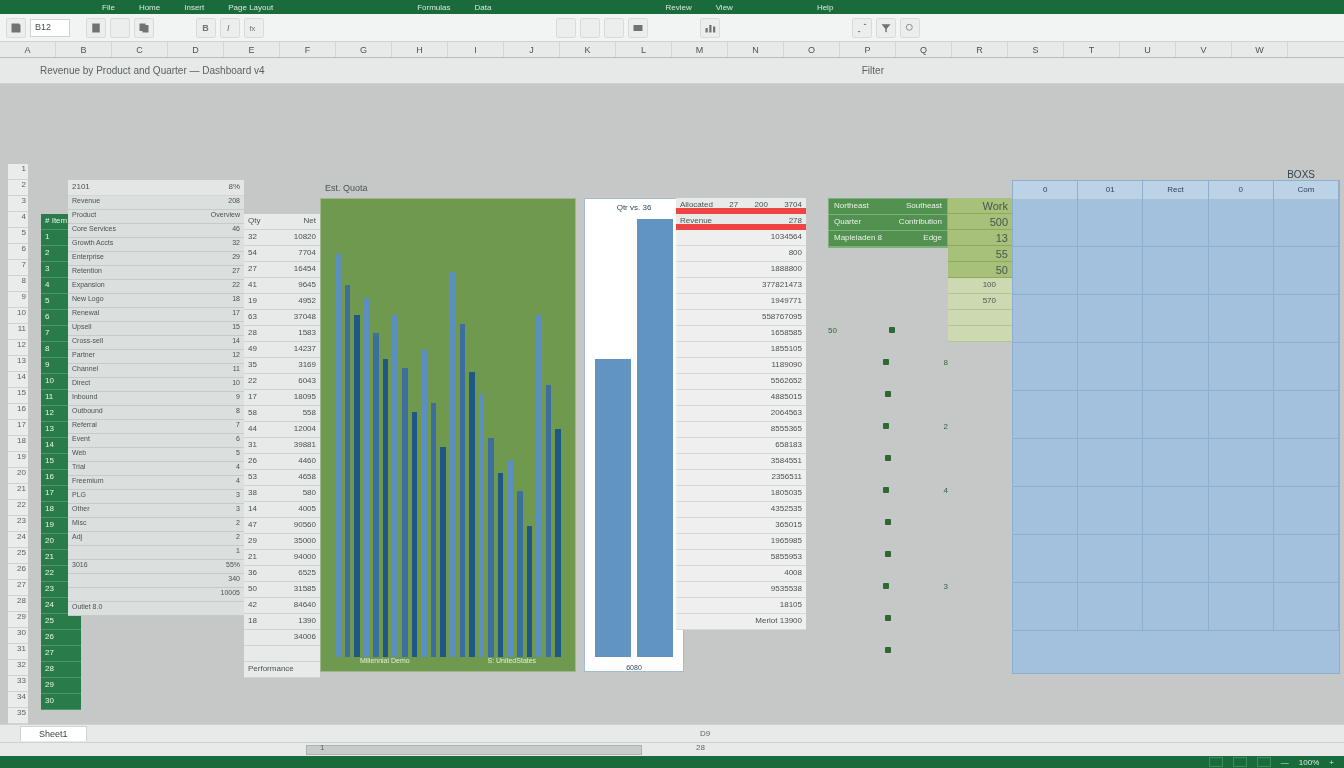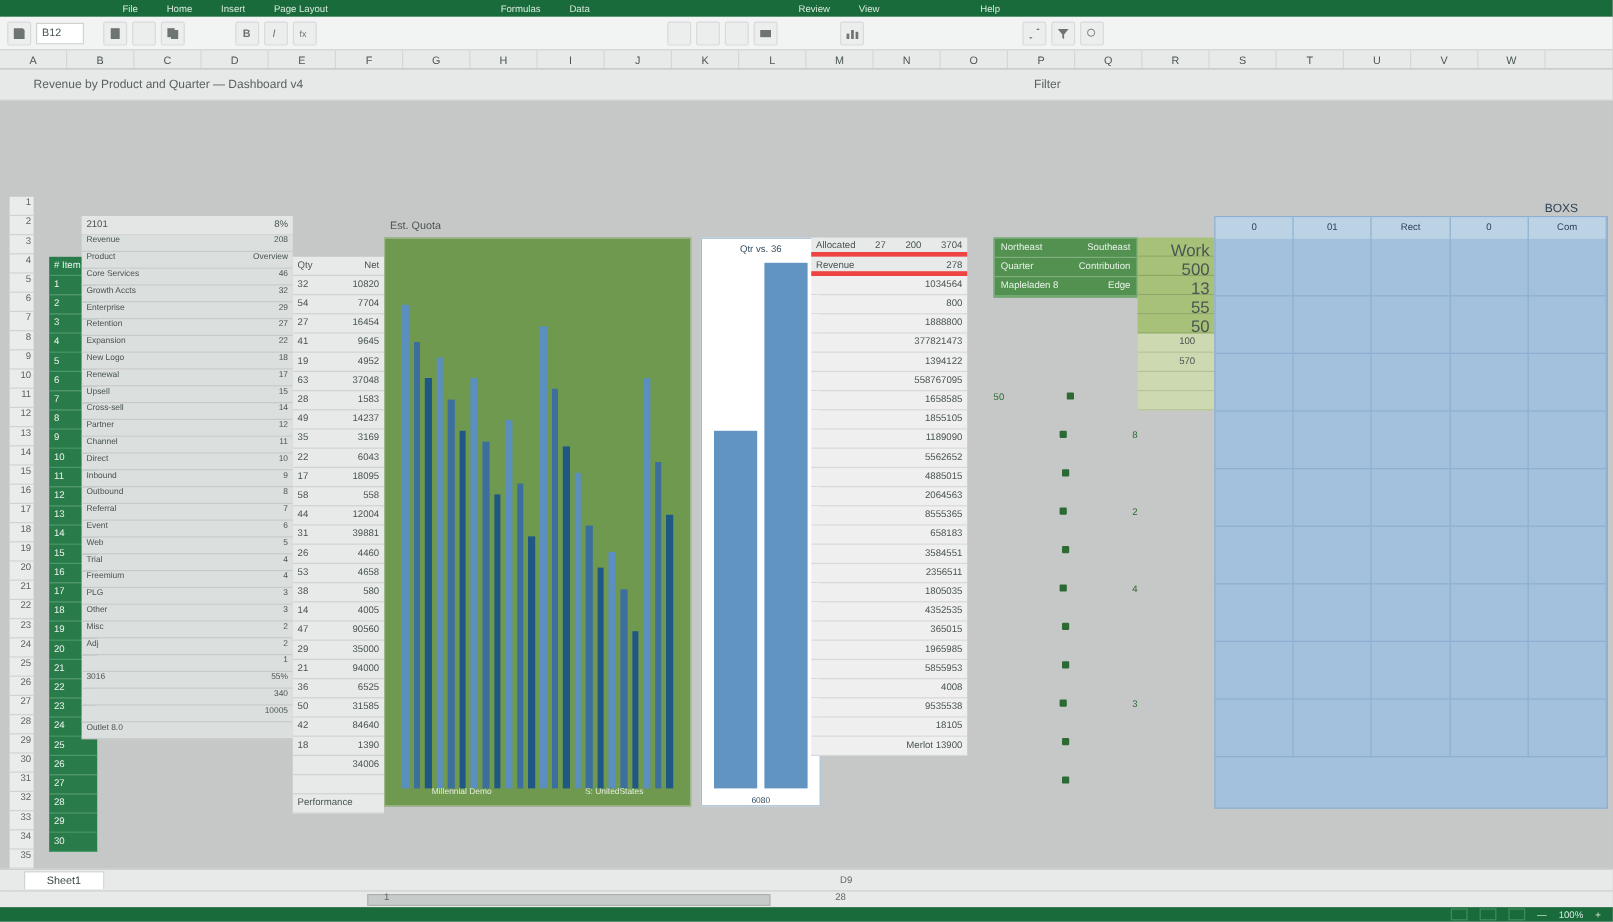--- a/index.html
+++ b/index.html
@@ -16,21 +16,21 @@
   .rbtn { width: 20px; height: 20px; background: #eceeee; border: 1px solid #d8dadb; border-radius: 2px; display:flex;align-items:center;justify-content:center; }
   .rbtn svg { width: 12px; height: 12px; fill: #6d7472; }
   .namebox { width: 40px; height: 18px; background: #fff; border: 1px solid #cfd2d1; font-size: 9px; color:#495451; padding: 2px 4px; margin-left: 4px; }
 
   
   .colhdr { height: 16px; background: #e7eae9; border-bottom: 1px solid #b8bcbb; display: flex; }
   .colhdr .rowh { width: 28px; border-right: 1px solid #b8bcbb; background: #eceeee; }
   .colhdr .c { flex:0 0 56px; border-right: 1px solid #d4d7d6; text-align:center; font-size:9px; color:#4b5553; line-height:16px; }
 
   
-  .subhdr { height: 26px; background: #e6e9e8; border-bottom: 1px solid #cfd2d1; display:flex; align-items:center; padding-left: 28px; }
+  .subhdr { height: 26px; background: #e6e9e8; border-bottom: 1px solid #cfd2d1; display:flex; align-items:center; padding-left: 40px; }
   .subhdr .fx { font-size:10px; color:#5a625f; }
 
   
   .work { position: absolute; top: 84px; left: 0; right: 0; bottom: 38px; background: #c5c8c7; }
 
   
   .rowh { position:absolute; left:8px; top:80px; width:20px; display:flex; flex-direction:column; }
   .rowh .rn { height:16px; font-size:8px; color:#5b635f; text-align:right; padding-right:2px; border-bottom:1px solid #cfd2d1; background:#e9ecea; }
 
   
@@ -59,31 +59,31 @@
 
   
   .chart2 { position:absolute; left:584px; top:114px; width:100px; height:474px; background:#ffffff; border:1px solid #a2bdd3; }
   .chart2 .bars { position:absolute; bottom:14px; left:10px; right:10px; top:20px; display:flex; align-items:flex-end; gap:6px; }
   .chart2 .bar { flex:1; background:#6294c2; }
   .chart2 .t { position:absolute; top:4px; width:100%; text-align:center; font-size:8px; color:#324a5e; }
   .chart2 .xl { position:absolute; bottom:0; width:100%; font-size:7px; color:#324a5e; text-align:center; }
 
   
   .blkC { position:absolute; left:676px; top:114px; width:130px; }
-  .blkC .ch { height:16px; font-size:8px; color:#495451; background:#e7eae9; border-bottom:4px solid #ef4444; padding:2px 4px; display:flex; justify-content:space-between; }
+  .blkC .ch { height:16px; font-size:8px; color:#495451; background:#e7eae9; border-bottom:6px solid #ef4444; padding:2px 4px; display:flex; justify-content:space-between; }
   .blkC .cr { height:16px; font-size:8px; color:#495451; background:#efefef; border-bottom:1px solid #d6d9d7; padding:2px 4px; text-align:right; }
 
   
   .leg { position:absolute; left:828px; top:114px; width:120px; background:#539151; border:1px solid #7eb07c; }
   .leg .lh { height:16px; font-size:8px; color:#e7f3e6; border-bottom:1px solid #7eb07c; padding:2px 5px; display:flex; justify-content:space-between; }
   .leg .lr { height:15px; font-size:8px; color:#e7f3e6; border-bottom:1px solid #7eb07c; padding:1px 5px; display:flex; justify-content:space-between; }
 
   
   .mini { position:absolute; left:948px; top:114px; width:64px; }
-  .mini .mr { height:16px; font-size:14px; color:#4b5553; background:#a7c178; border-bottom:1px solid #8ea762; padding:2px 4px; text-align:right; }
+  .mini .mr { height:16px; font-size:11px; color:#4b5553; background:#a7c178; border-bottom:1px solid #8ea762; padding:2px 4px; text-align:right; }
   .mini .mr2 { height:16px; font-size:8px; color:#4b5553; background:#cdd9b0; border-bottom:1px solid #b6c29a; padding:2px 16px; text-align:right; }
 
   
   .rgrid { position:absolute; left:1012px; top:96px; right:4px; height:494px; background:#a3c0dc; border:1px solid #8db0d0; }
   .rgrid .rtitle { position:absolute; top:-12px; right:24px; font-size:10px; color:#2f4456; }
   .rgrid .row { height:48px; border-bottom:1px solid #8db0d0; display:flex; }
   .rgrid .cell { flex:1; border-right:1px solid #8db0d0; }
   .rgrid .hdrrow { height:18px; background:#bcd3e6; display:flex; font-size:8px; color:#2f4456; }
   .rgrid .hdrrow div { flex:1; text-align:center; border-right:1px solid #8db0d0; line-height:18px; }
 
@@ -623,21 +623,21 @@
     </div>
     <div class="ch">
       <span>Revenue</span>
       <span>278</span>
     </div>
     <div id="blkCrows">
         <div class="cr">1034564</div>
         <div class="cr">800</div>
         <div class="cr">1888800</div>
         <div class="cr">377821473</div>
-        <div class="cr">1394122</div>
+        <div class="cr">1949771</div>
         <div class="cr">558767095</div>
         <div class="cr">1658585</div>
         <div class="cr">1855105</div>
         <div class="cr">1189090</div>
         <div class="cr">5562652</div>
         <div class="cr">4885015</div>
         <div class="cr">2064563</div>
         <div class="cr">8555365</div>
         <div class="cr">658183</div>
         <div class="cr">3584551</div>

